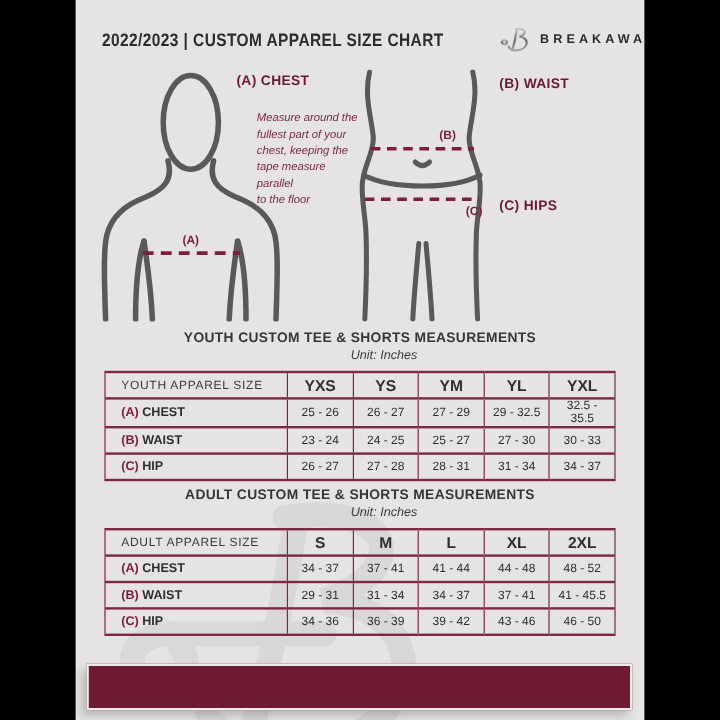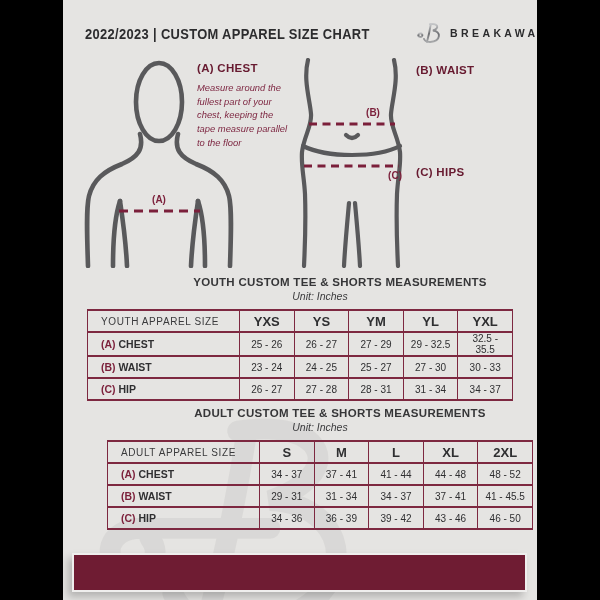--- a/index.html
+++ b/index.html
@@ -32,27 +32,27 @@
   }
   
   .diagrams { position: absolute; left: 0; top: 52px; width: 474px; height: 220px; }
   .fig { position: absolute; }
   .mblock { position: absolute; width: 122px; }
   .mblock h3 {
     margin: 0 0 7px 0; font-size: 11.5px; font-weight: bold;
     color: #671a30; letter-spacing: 0.3px;
   }
   .mblock p {
-    margin: 0; font-size: 9.4px; font-style: italic; color: #7e2742;
+    margin: 17px; font-size: 9.4px; font-style: italic; color: #7e2742;
     line-height: 1.45; white-space: pre-line;
   }
   
   .sec-title {
     position: absolute; left: 0; width: 474px; text-align: center;
-    font-size: 11.5px; font-weight: bold; color: #363638; letter-spacing: 0.3px; padding-left: 40px;
+    font-size: 11.5px; font-weight: bold; color: #363638; letter-spacing: 0.3px;
   }
   .sec-unit {
     position: absolute; left: 0; width: 474px; text-align: center;
     font-size: 10.5px; font-style: italic; color: #3b3b3d; padding-left: 20px;
   }
   
   .tbl-wrap { position: absolute; left: 24px; width: 426px; border-radius: 10px; }
   table.size-table {
     border-collapse: collapse; table-layout: fixed; width: 426px;
   }
@@ -207,21 +207,21 @@
             <td>28 - 31</td>
             <td>31 - 34</td>
             <td>34 - 37</td>
           </tr>
         </tbody>
       </table>
     </div>
 
   <div class="sec-title" style="top:407px;">ADULT CUSTOM TEE &amp; SHORTS MEASUREMENTS</div>
   <div class="sec-unit" style="top:421px;">Unit: Inches</div>
-  <div class="tbl-wrap" style="top:440px;margin-left:20px;">
+  <div class="tbl-wrap" style="top:440px;">
       <table class="size-table">
         <thead>
           <tr>
             <th class="label-col">ADULT APPAREL SIZE</th>
             <th>S</th>
             <th>M</th>
             <th>L</th>
             <th>XL</th>
             <th>2XL</th>
           </tr>

